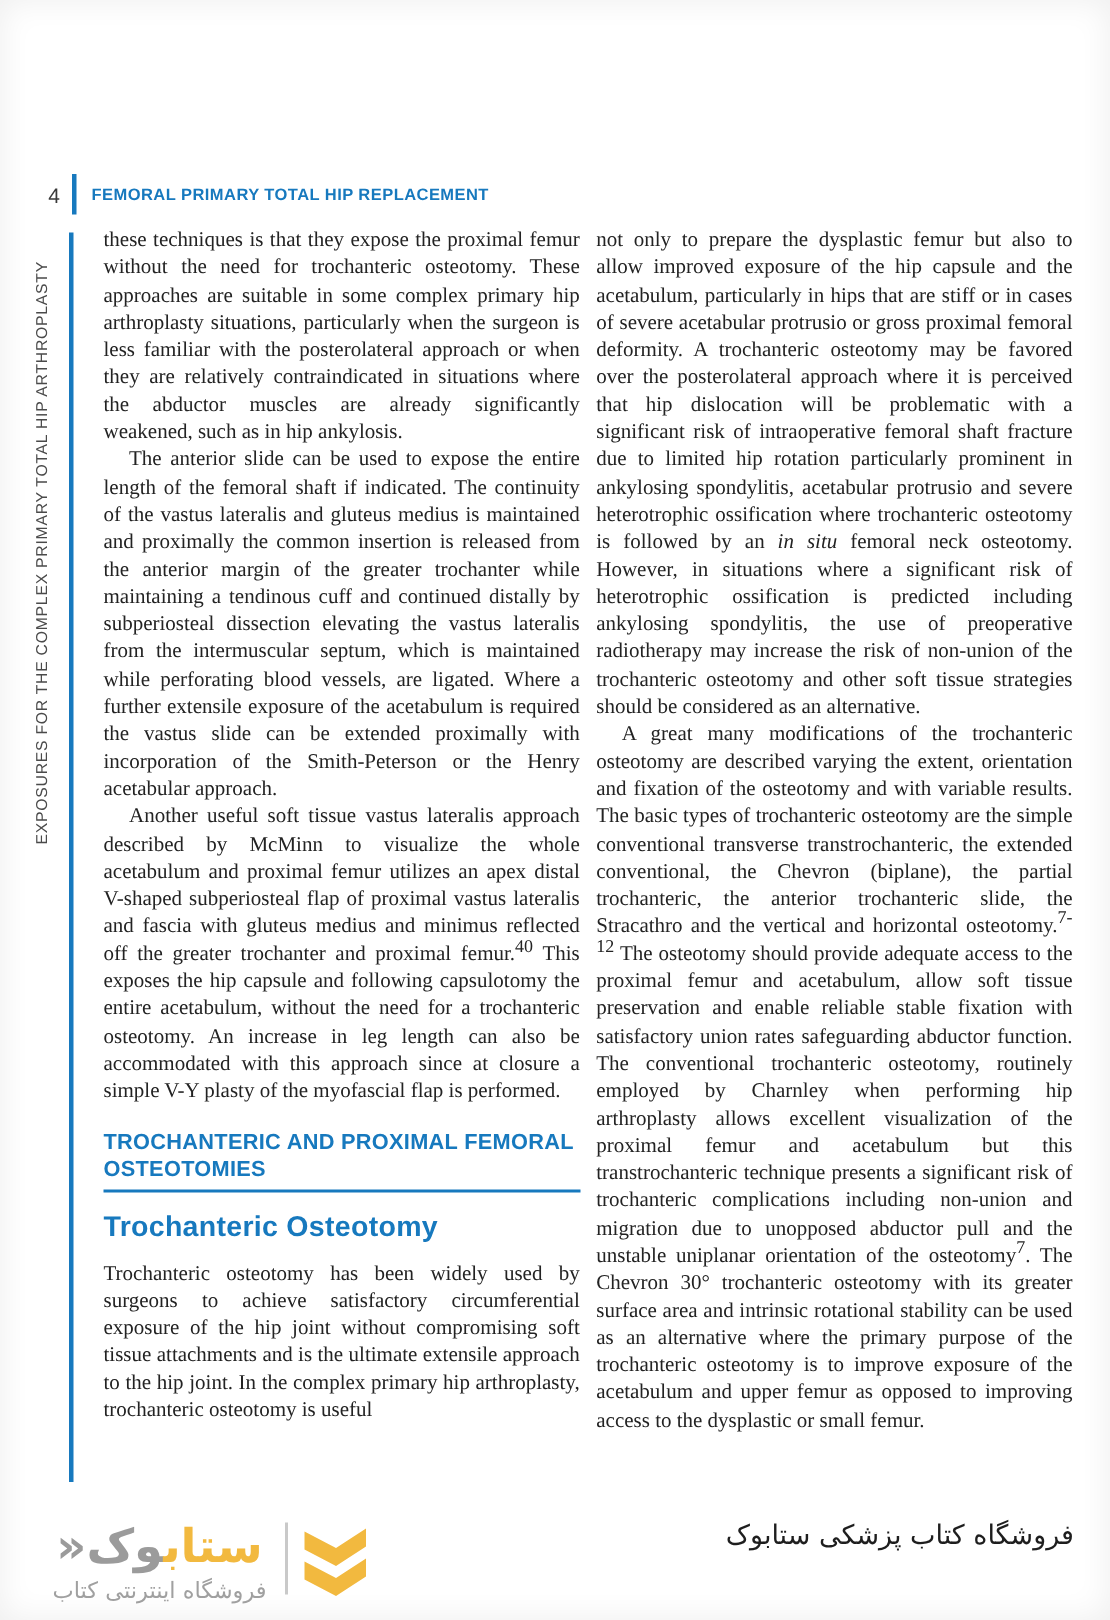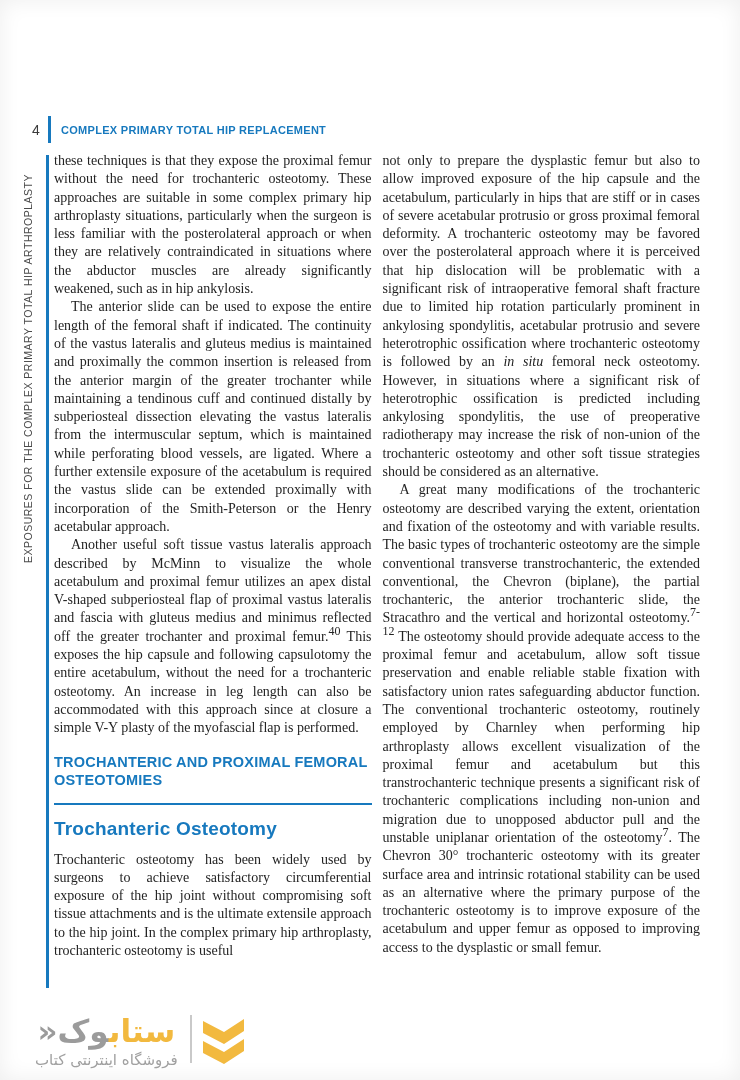--- a/index.html
+++ b/index.html
@@ -37,40 +37,40 @@
     font-size:10.5px;letter-spacing:0.5px;color:#4a4a4a;
     white-space:nowrap;
   }
   .sidebar-rule{
     position:absolute;left:46px;top:155px;width:2.5px;height:833px;
     background:var(--accent);
   }
 
   
   .content{
-    position:absolute;left:54px;top:152px;width:646px;
+    position:absolute;left:69px;top:152px;width:646px;
     display:flex;gap:11px;
   }
   .col{flex:1;min-width:0;}
   .bp{
     margin:0;
     font-size:14px;line-height:18.3px;
     color:#232323;
     text-align:justify;
     text-justify:inter-word;
   }
   .bp.indent{text-indent:17px;}
   .bp sup{font-size:12px;line-height:0;}
   .bp i{font-style:italic;}
   .section-heading{
     font-family:"Liberation Sans", sans-serif;
     font-weight:bold;font-size:14.5px;line-height:18px;letter-spacing:0.2px;
     color:var(--accent);
     margin:15px 0 13px 0;
-    padding-bottom:14px;
+    padding-bottom:4px;
     border-bottom:2px solid var(--accent);
   }
   .subsection-heading{
     font-family:"Liberation Sans", sans-serif;
     font-weight:bold;font-size:19px;letter-spacing:0.2px;
     color:var(--accent);
     margin:0 0 11px 0;
   }
 
   
@@ -107,21 +107,21 @@
   .website-url .seg-dark{color:#2e2e2e;}
 </style>
 </head>
 <body>
 
 <div class="page">
 
   <div class="page-header">
     <span class="page-num">4</span>
     <span class="head-bar"></span>
-    <span class="running-head">COMPLEX PRIMARY TOTAL HIP REPLACEMENT</span>
+    <span class="running-head">FEMORAL PRIMARY TOTAL HIP REPLACEMENT</span>
   </div>
 
   <div class="sidebar-title">EXPOSURES FOR THE COMPLEX PRIMARY TOTAL HIP ARTHROPLASTY</div>
   <div class="sidebar-rule"></div>
 
   <div class="content">
     <div class="col">
       <p class="bp"><span>these techniques is that they expose the proximal femur without the need for trochanteric osteotomy. These approaches are suitable in some complex primary hip arthroplasty situations, particularly when the surgeon is less familiar with the posterolateral approach or when they are relatively contraindicated in situations where the abductor muscles are already significantly weakened, such as in hip ankylosis.</span></p>
       <p class="bp indent"><span>The anterior slide can be used to expose the entire length of the femoral shaft if indicated. The continuity of the vastus lateralis and gluteus medius is maintained and proximally the common insertion is released from the anterior margin of the greater trochanter while maintaining a tendinous cuff and continued distally by subperiosteal dissection elevating the vastus lateralis from the intermuscular septum, which is maintained while perforating blood vessels, are ligated. Where a further extensile exposure of the acetabulum is required the vastus slide can be extended proximally with incorporation of the Smith-Peterson or the Henry acetabular approach.</span></p>
       <p class="bp indent"><span>Another useful soft tissue vastus lateralis approach described by McMinn to visualize the whole acetabulum and proximal femur utilizes an apex distal V-shaped subperiosteal flap of proximal vastus lateralis and fascia with gluteus medius and minimus reflected off the greater trochanter and proximal femur.</span><sup>40</sup><span> This exposes the hip capsule and following capsulotomy the entire acetabulum, without the need for a trochanteric osteotomy. An increase in leg length can also be accommodated with this approach since at closure a simple V-Y plasty of the myofascial flap is performed.</span></p>
@@ -141,16 +141,17 @@
         <div class="logo-wordmark"><span class="wm-yellow">ستاب</span><span class="wm-gray">وک«</span></div>
         <div class="logo-subtitle">فروشگاه اینترنتی کتاب</div>
       </div>
       <div class="logo-divider"></div>
       <svg class="chevron-icon" width="46" height="60" viewBox="0 0 46 60" aria-hidden="true">
         <path d="M3 8 L24 19 L44 6 L44 18 L24 31 L3 20 Z" fill="var(--brand-yellow)"></path>
         <path d="M3 28 L24 39 L44 26 L44 38 L24 51 L3 40 Z" fill="var(--brand-yellow)"></path>
       </svg>
     </div>
     <div class="store-group">
+      <div class="store-title-fa">فروشگاه کتاب پزشکی ستابوک</div>
     </div>
   </div>
 
 </div>
 
 </body></html>

